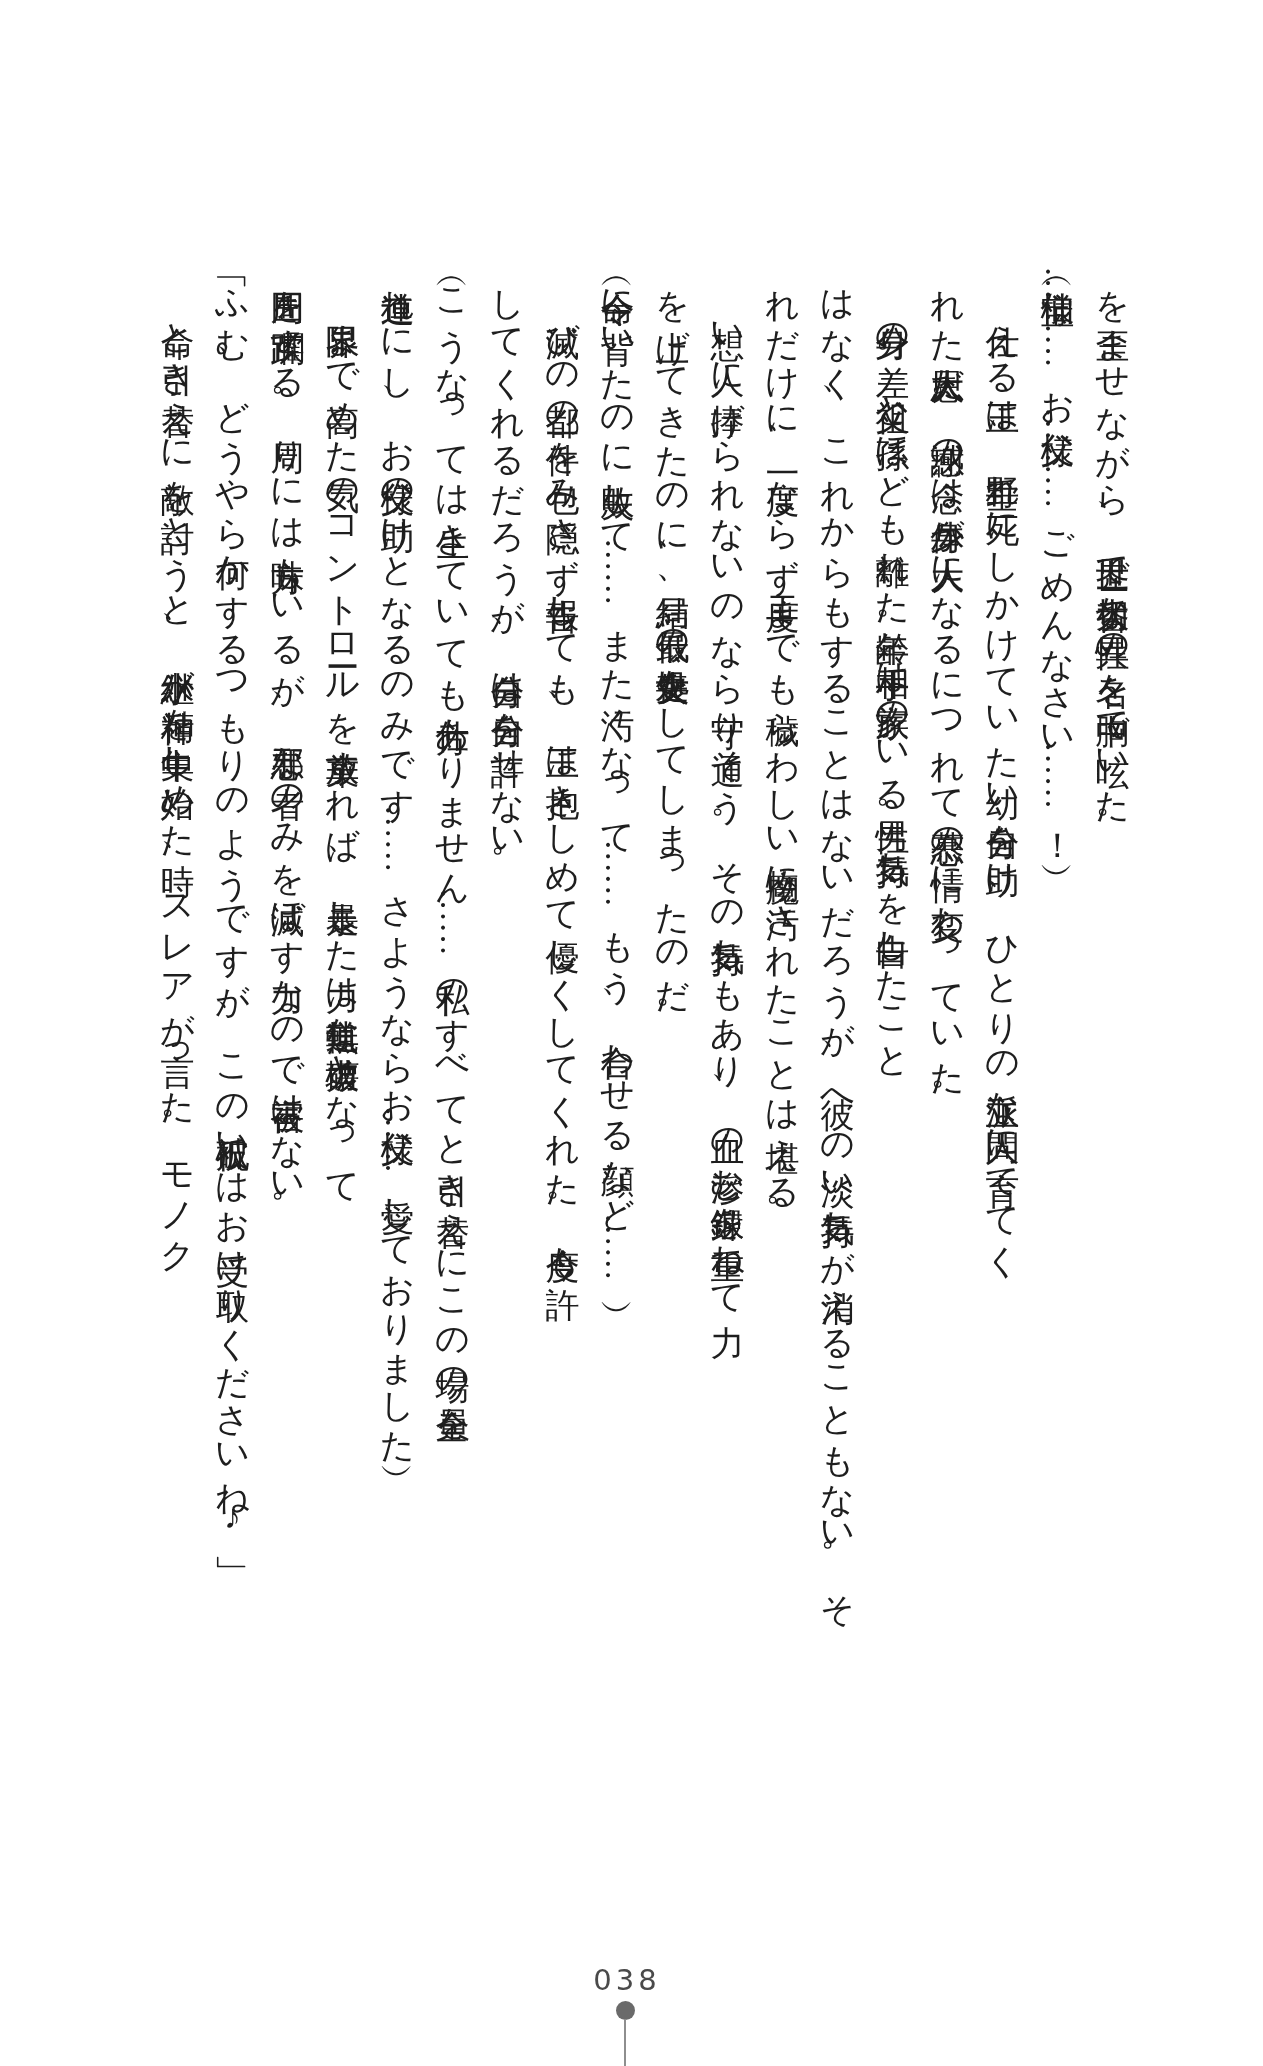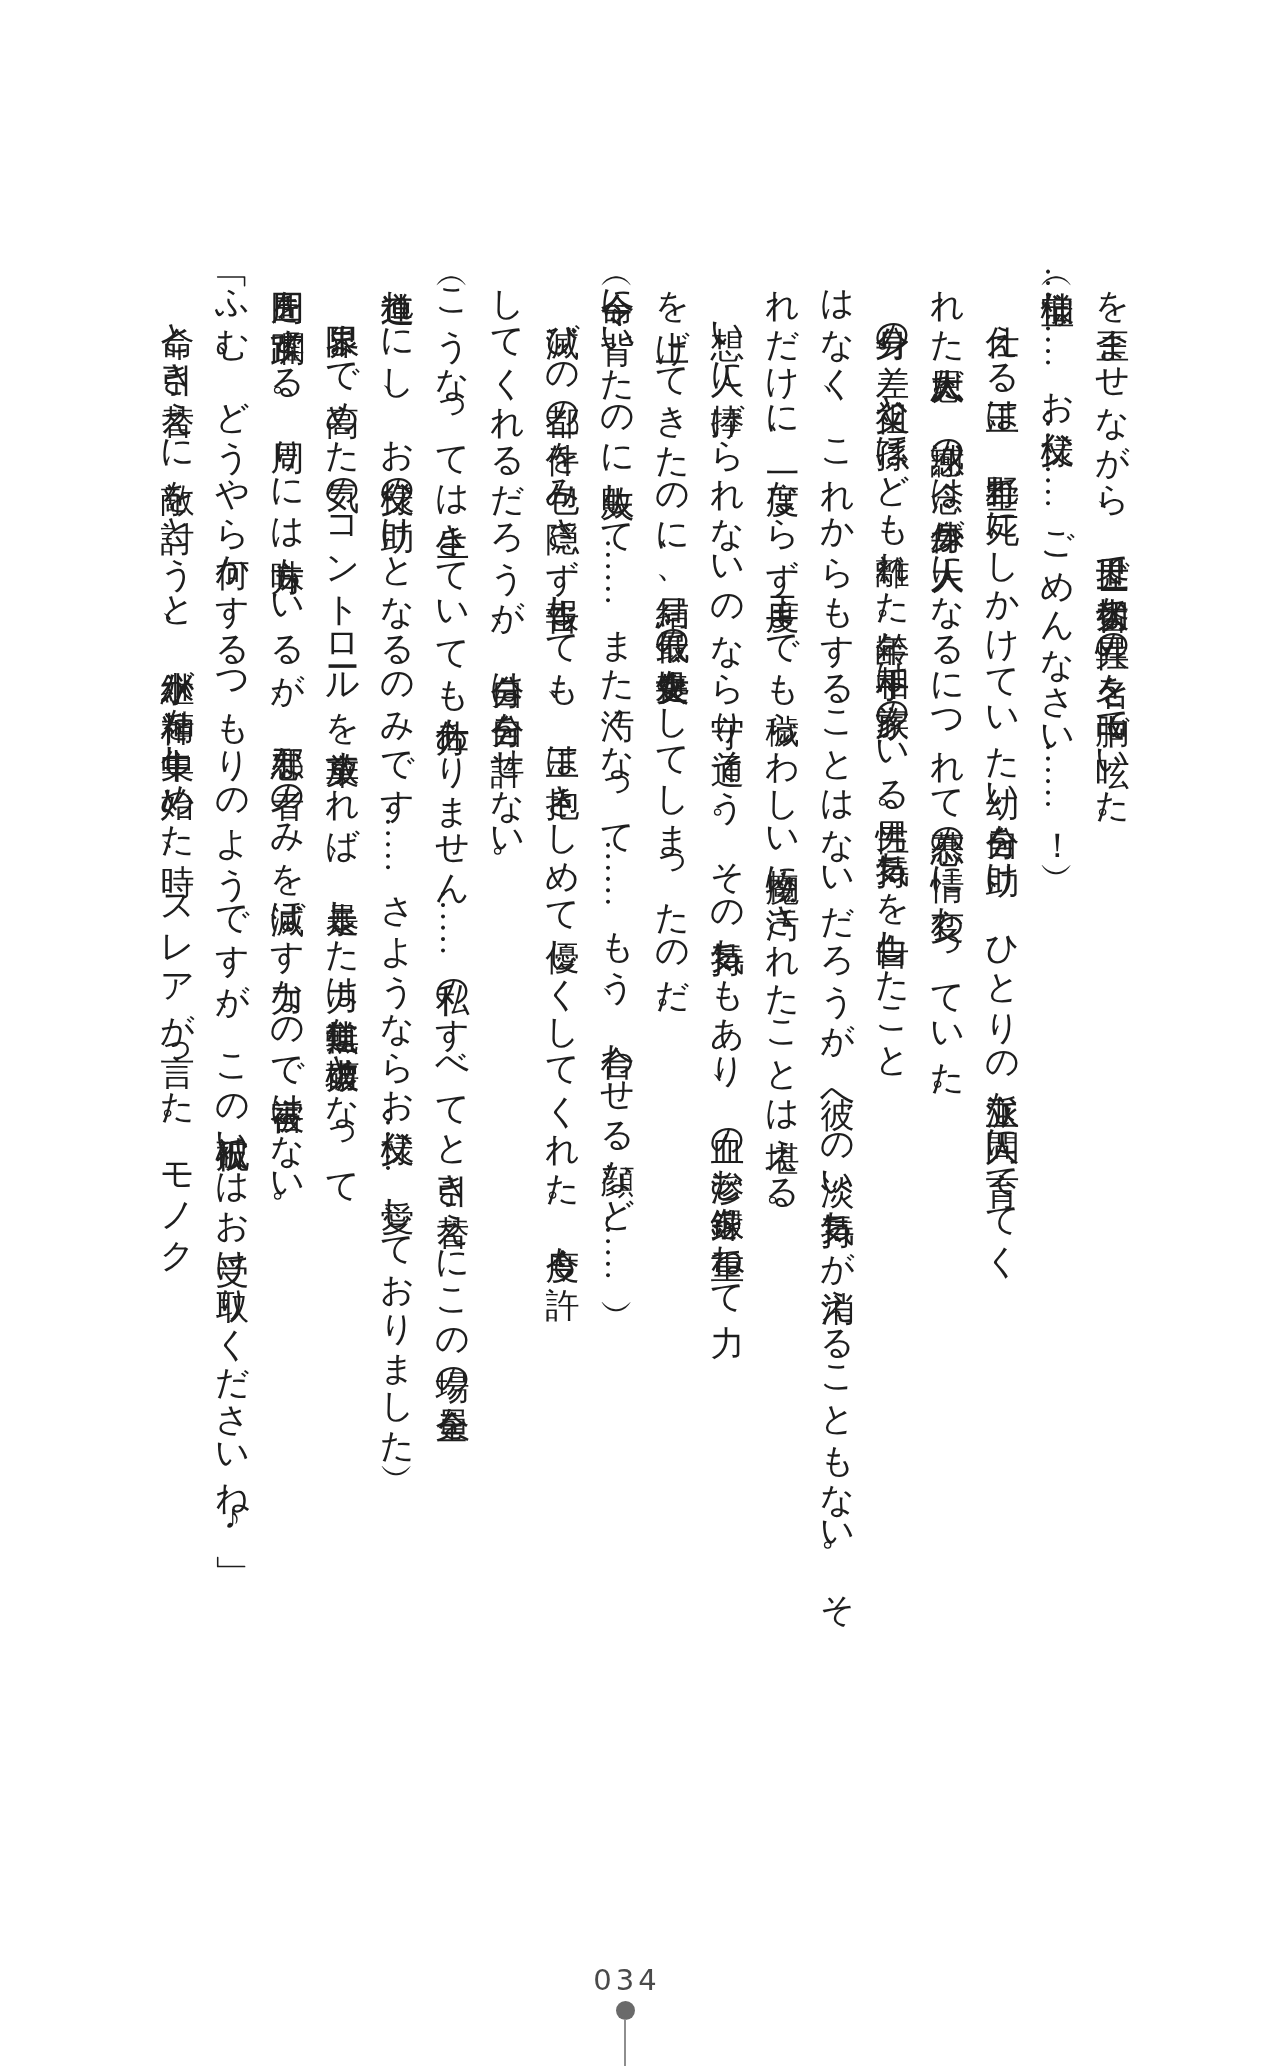--- a/index.html
+++ b/index.html
@@ -79,16 +79,16 @@
       <div class="text-column">（命令に背いたのに失敗して……また汚くなって……もう、合わせる顔など……）</div>
       <div class="text-column">　滅びの都の一件を包み隠さず報告しても、王は抱きしめて優しくしてくれた。今度も許</div>
       <div class="text-column">してくれるだろうが、自分は自分を許せない。</div>
       <div class="text-column">（こうなっては生きていても仕方ありません……私のすべてと引き替えにこの場の全員を</div>
       <div class="text-column">道連れにし、お父様の助けとなるのみです……さようならお父様……愛しておりました）</div>
       <div class="text-column">　限界まで高めた気のコントロールを放棄すれば、暴走した力は無軌道な破壊力となって</div>
       <div class="text-column">周囲を蹂躙する。周りには味方もいるが、邪悪な者のみを滅ぼす力なので被害はない。</div>
       <div class="text-column">「ふむ、どうやら何かするつもりのようですが、この破瓜祝いはお受け取りくださいね♪」</div>
       <div class="text-column">　命と引き替えに敵を討とうと、氷継が精神を集中し始めた時、スレアが言った。モノク</div>
     </div>
-  <div class="pagenum">034</div>
+  <div class="pagenum">038</div>
   <div class="footer-dot"></div>
   <div class="footer-line"></div>
 </div>
 
 </body></html>

